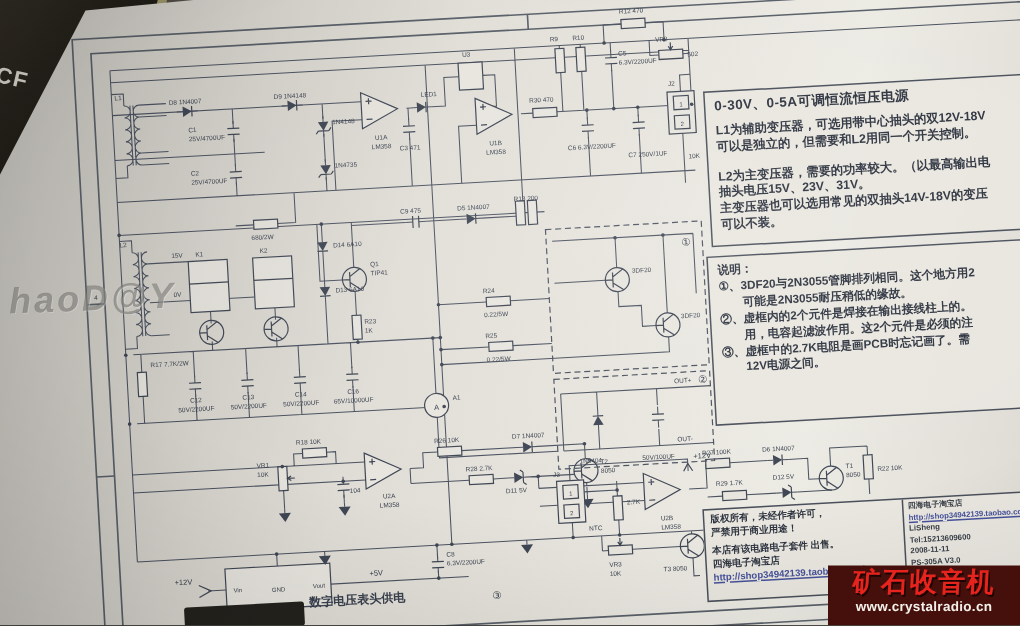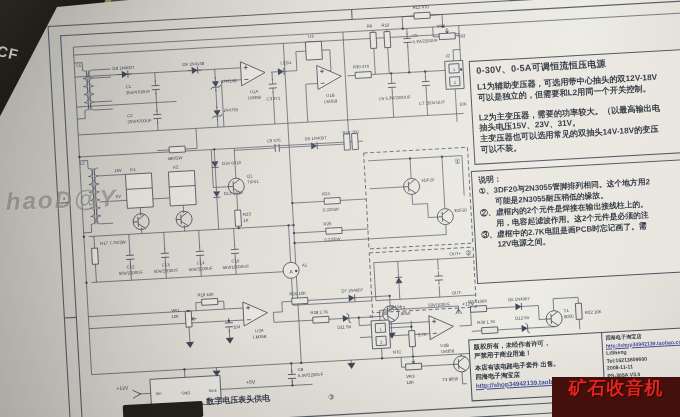--- a/index.html
+++ b/index.html
@@ -396,14 +396,15 @@
 
     </div>
   </div>
 
   <div class="sliver"></div>
   <div class="paper-mark">haoD@Y</div>
   <div class="shade"></div>
 
   <div class="badge">
     <div class="badge-name">矿石收音机</div>
+    <div class="badge-url">www.crystalradio.cn</div>
   </div>
 </div>
 
 </body></html>

